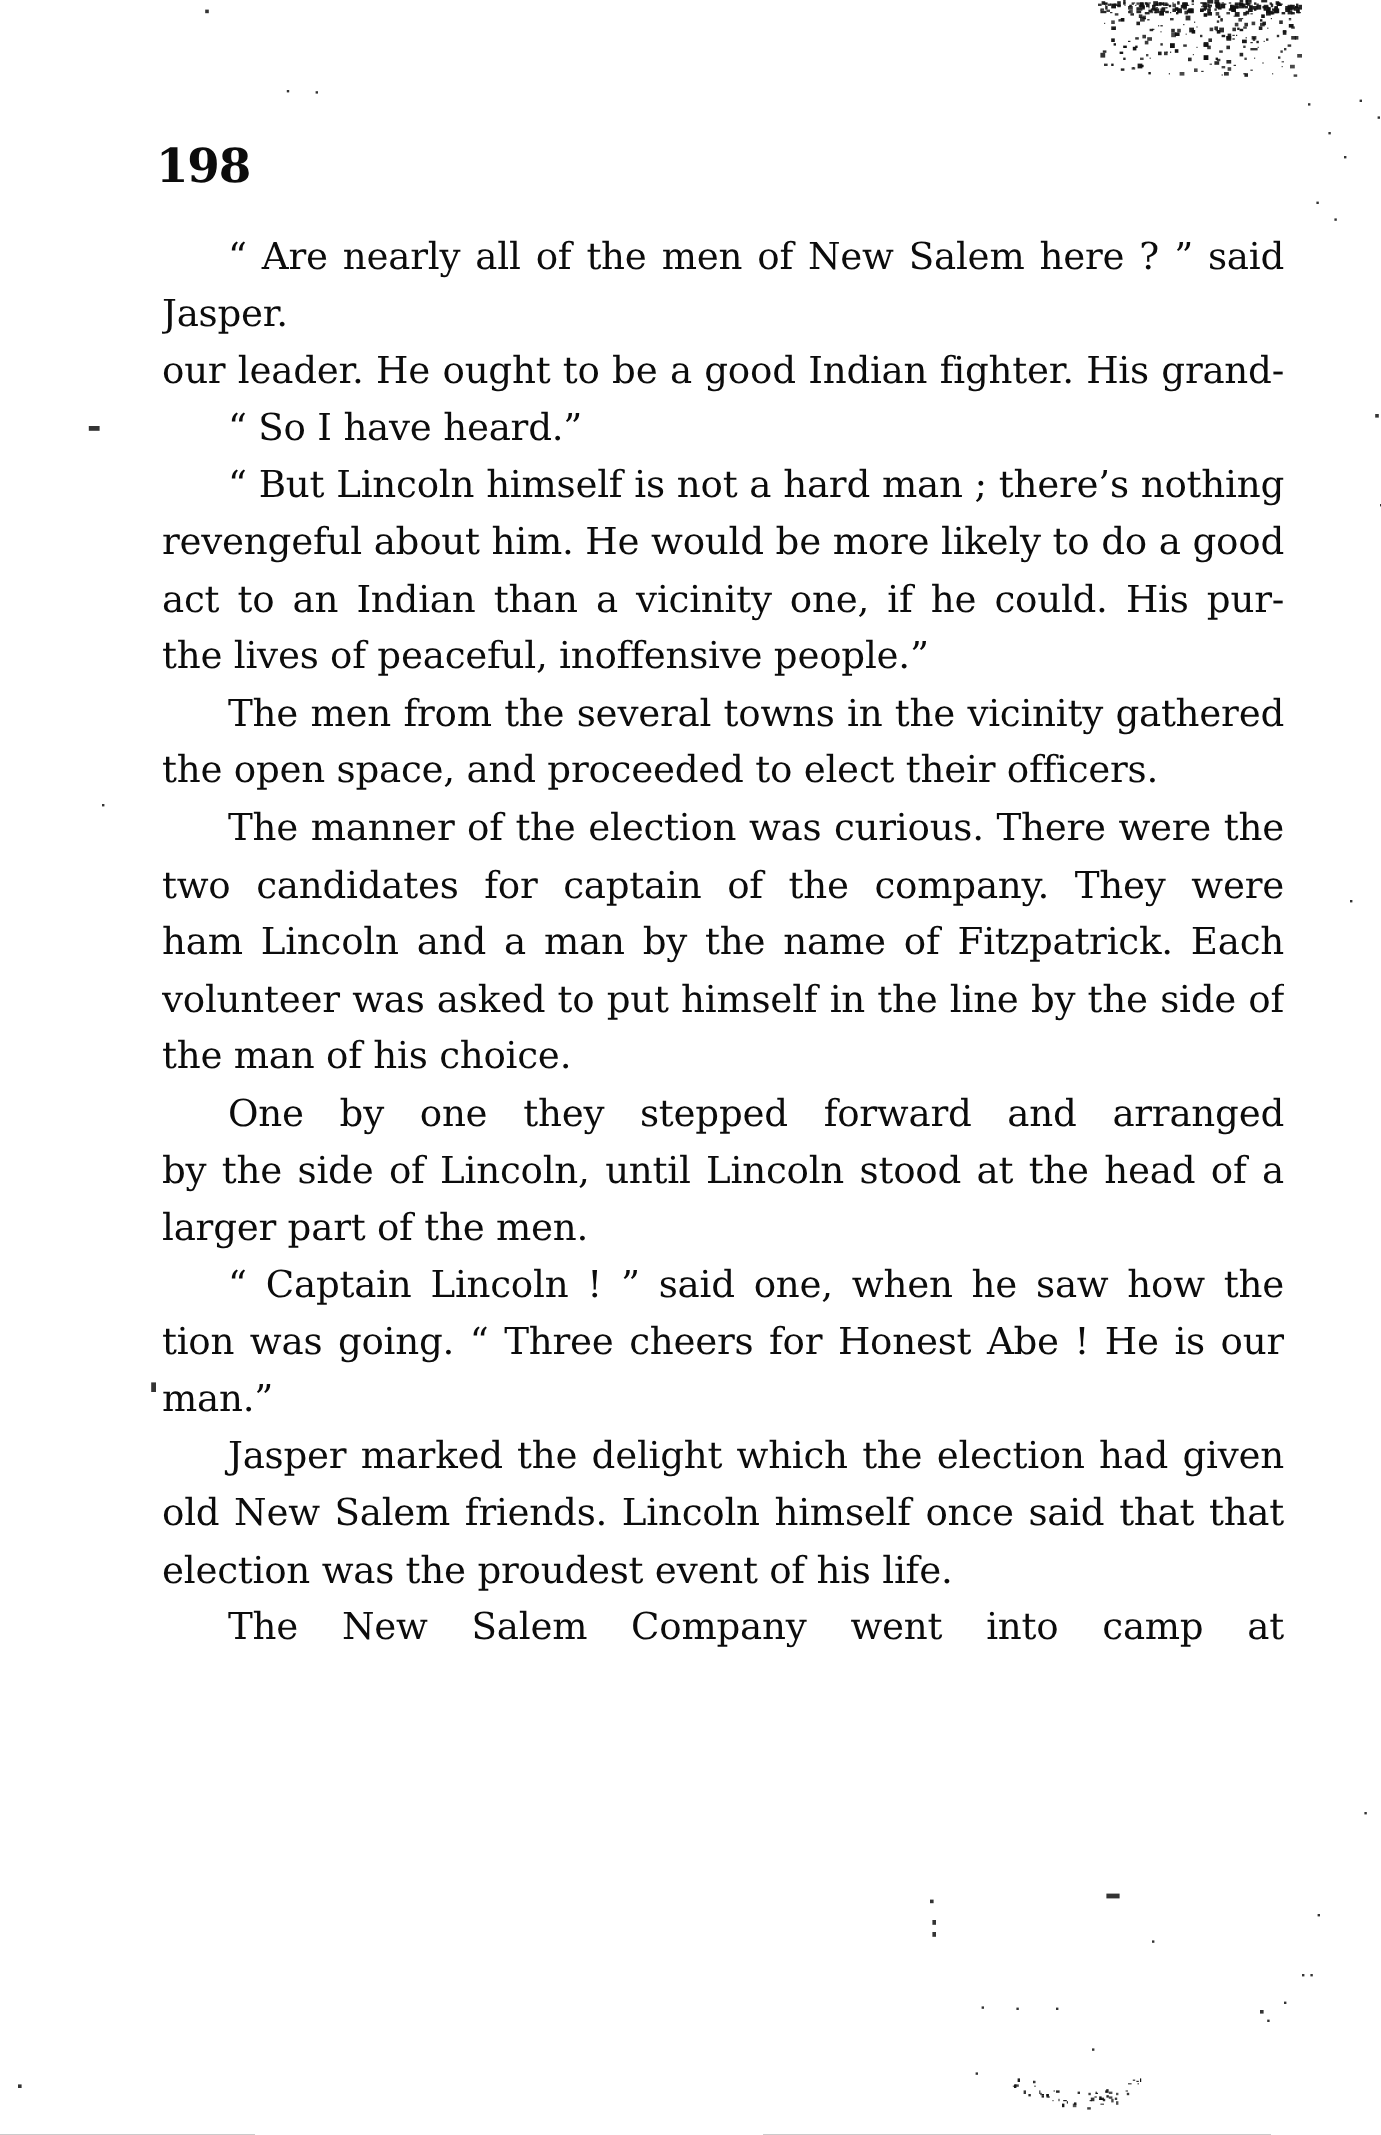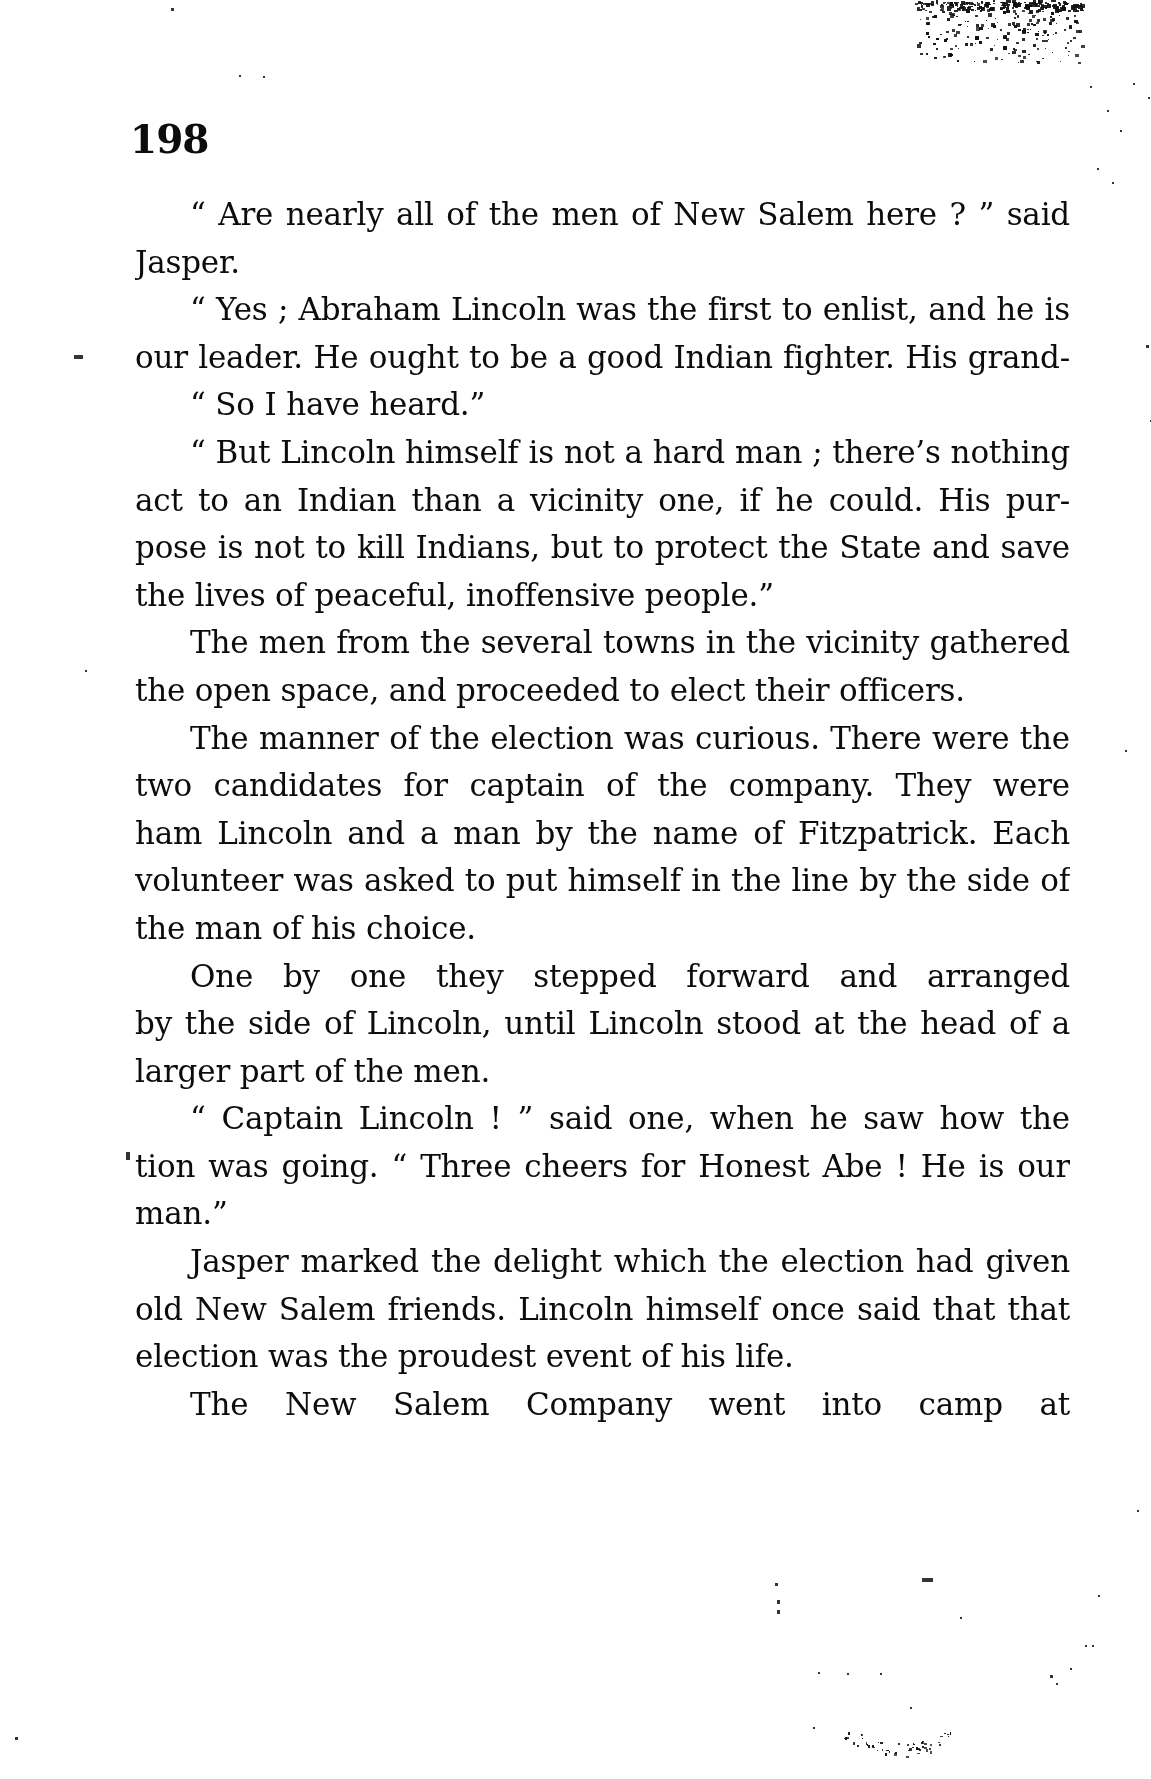--- a/index.html
+++ b/index.html
@@ -45,32 +45,31 @@
   <div class="page-number">198</div>
 
   <div class="textblock">
     <p>
       </p>
       <div class="ln ind">“ Are nearly all of the men of New Salem here ? ” said</div>
       <div class="ln end">Jasper.</div>
     <p></p>
     <p>
       </p>
-      <div class="ln ind">“ Yes ; Abraham Lincoln was the first to enlist, and he is</div>
       <div class="ln">our leader.  He ought to be a good Indian fighter.  His grand-</div>
     <p></p>
     <p>
       </p>
       <div class="ln ind end">“ So I have heard.”</div>
     <p></p>
     <p>
       </p>
       <div class="ln ind">“ But Lincoln himself is not a hard man ; there’s nothing</div>
+      <div class="ln">revengeful about him.  He would be more likely to do a good</div>
       <div class="ln">act to an Indian than a vicinity one, if he could.  His pur-</div>
-      <div class="ln">pose is not to kill Indians, but to protect the State and save</div>
       <div class="ln end">the lives of peaceful, inoffensive people.”</div>
     <p></p>
     <p>
       </p>
       <div class="ln ind">The men from the several towns in the vicinity gathered in</div>
       <div class="ln end">the open space, and proceeded to elect their officers.</div>
     <p></p>
     <p>
       </p>
       <div class="ln ind">The manner of the election was curious.  There were the</div>

